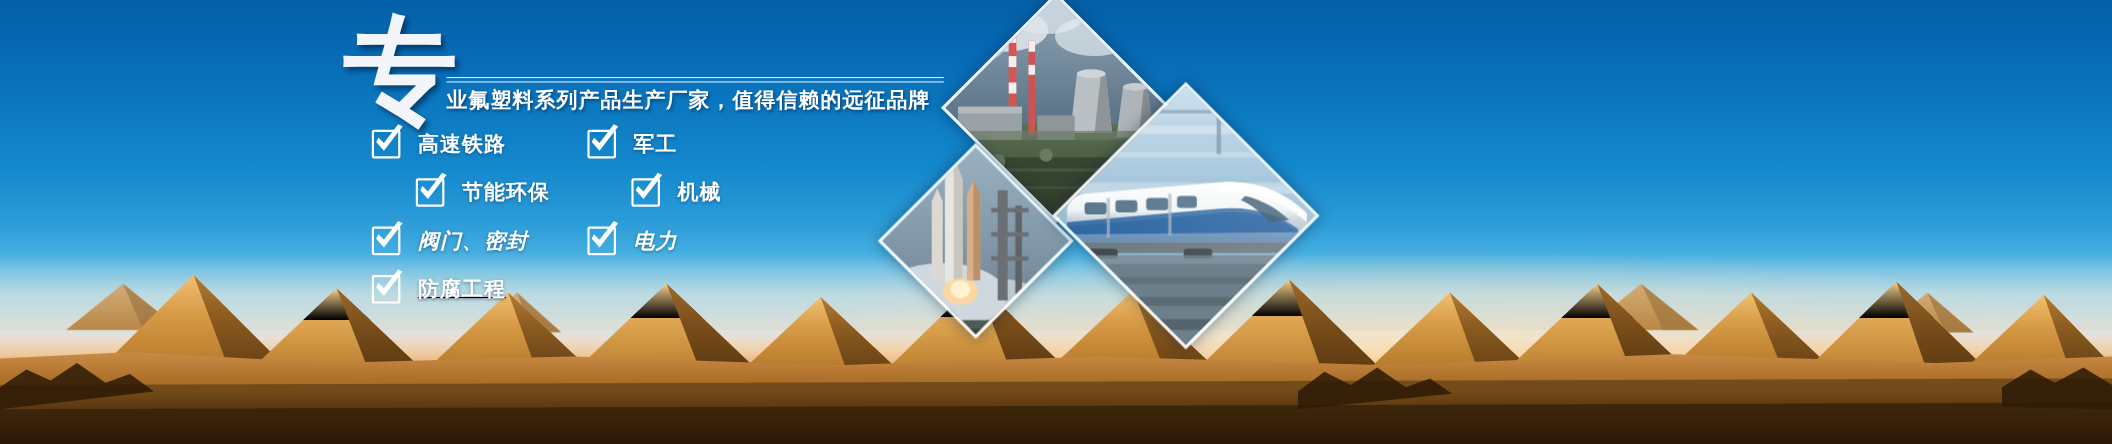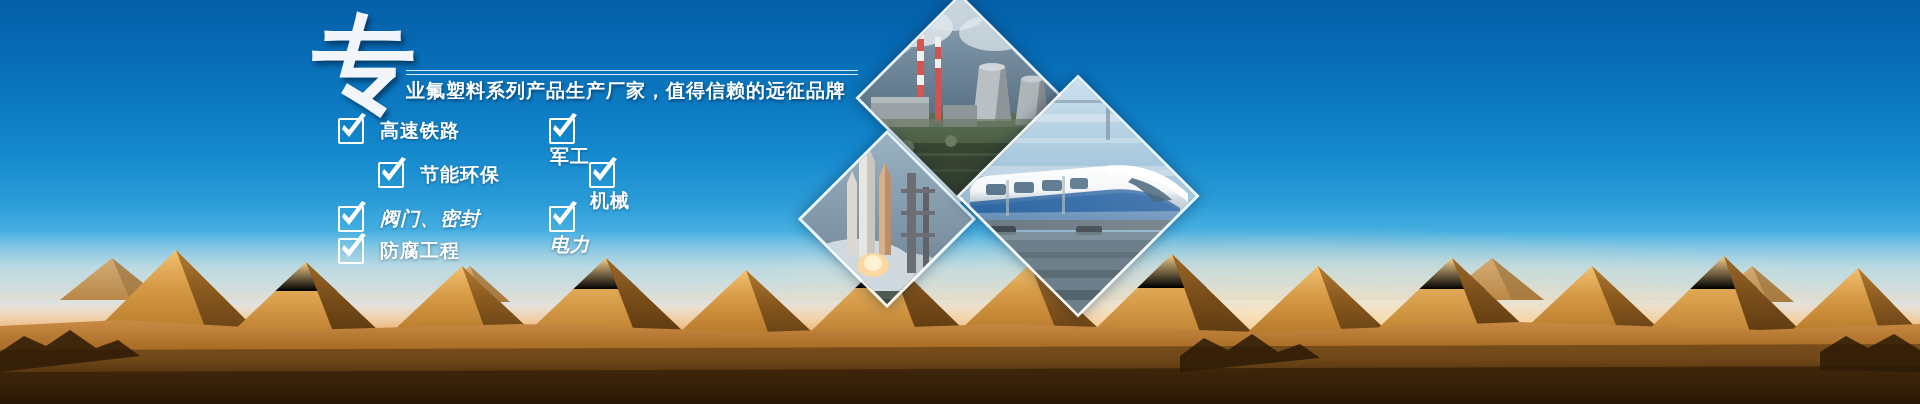--- a/index.html
+++ b/index.html
@@ -124,22 +124,22 @@
     margin-left: 16px;
     font-family: "DejaVu Sans", "Liberation Sans", sans-serif;
     font-size: 19px; font-weight: 700;
     color: #ffffff;
     letter-spacing: 1px;
     white-space: nowrap;
     text-shadow: 0 1px 3px rgba(0,25,60,.45);
   }
 
   .col-l { left: 0; }
-  .col-r { left: 196px; flex-direction: column; }
-  .r0 { top: 0; } .r1 { top: 44px; margin-left: 40px; } .r2 { top: 88px; font-style: italic; } .r3 { top: 120px; }
+  .col-r { left: 196px; }
+  .r0 { top: 0; } .r1 { top: 44px; margin-left: 40px; } .r2 { top: 88px; font-style: italic; } .r3 { top: 132px; text-decoration: underline; }
 </style>
 </head>
 <body>
 
 <div class="banner">
 
   <div class="sky"></div>
   <div class="sky-glow"></div>
   <div class="sky-glow2"></div>
   <div class="haze"></div>

